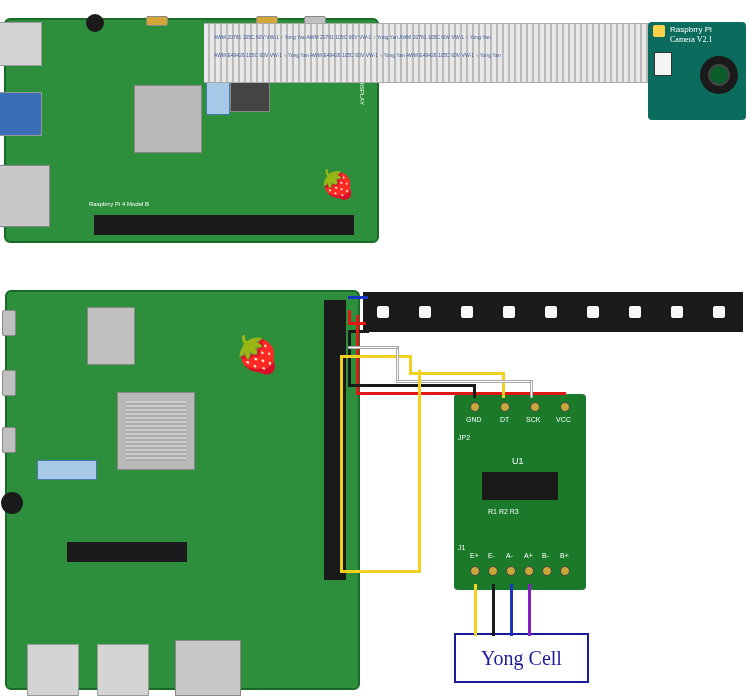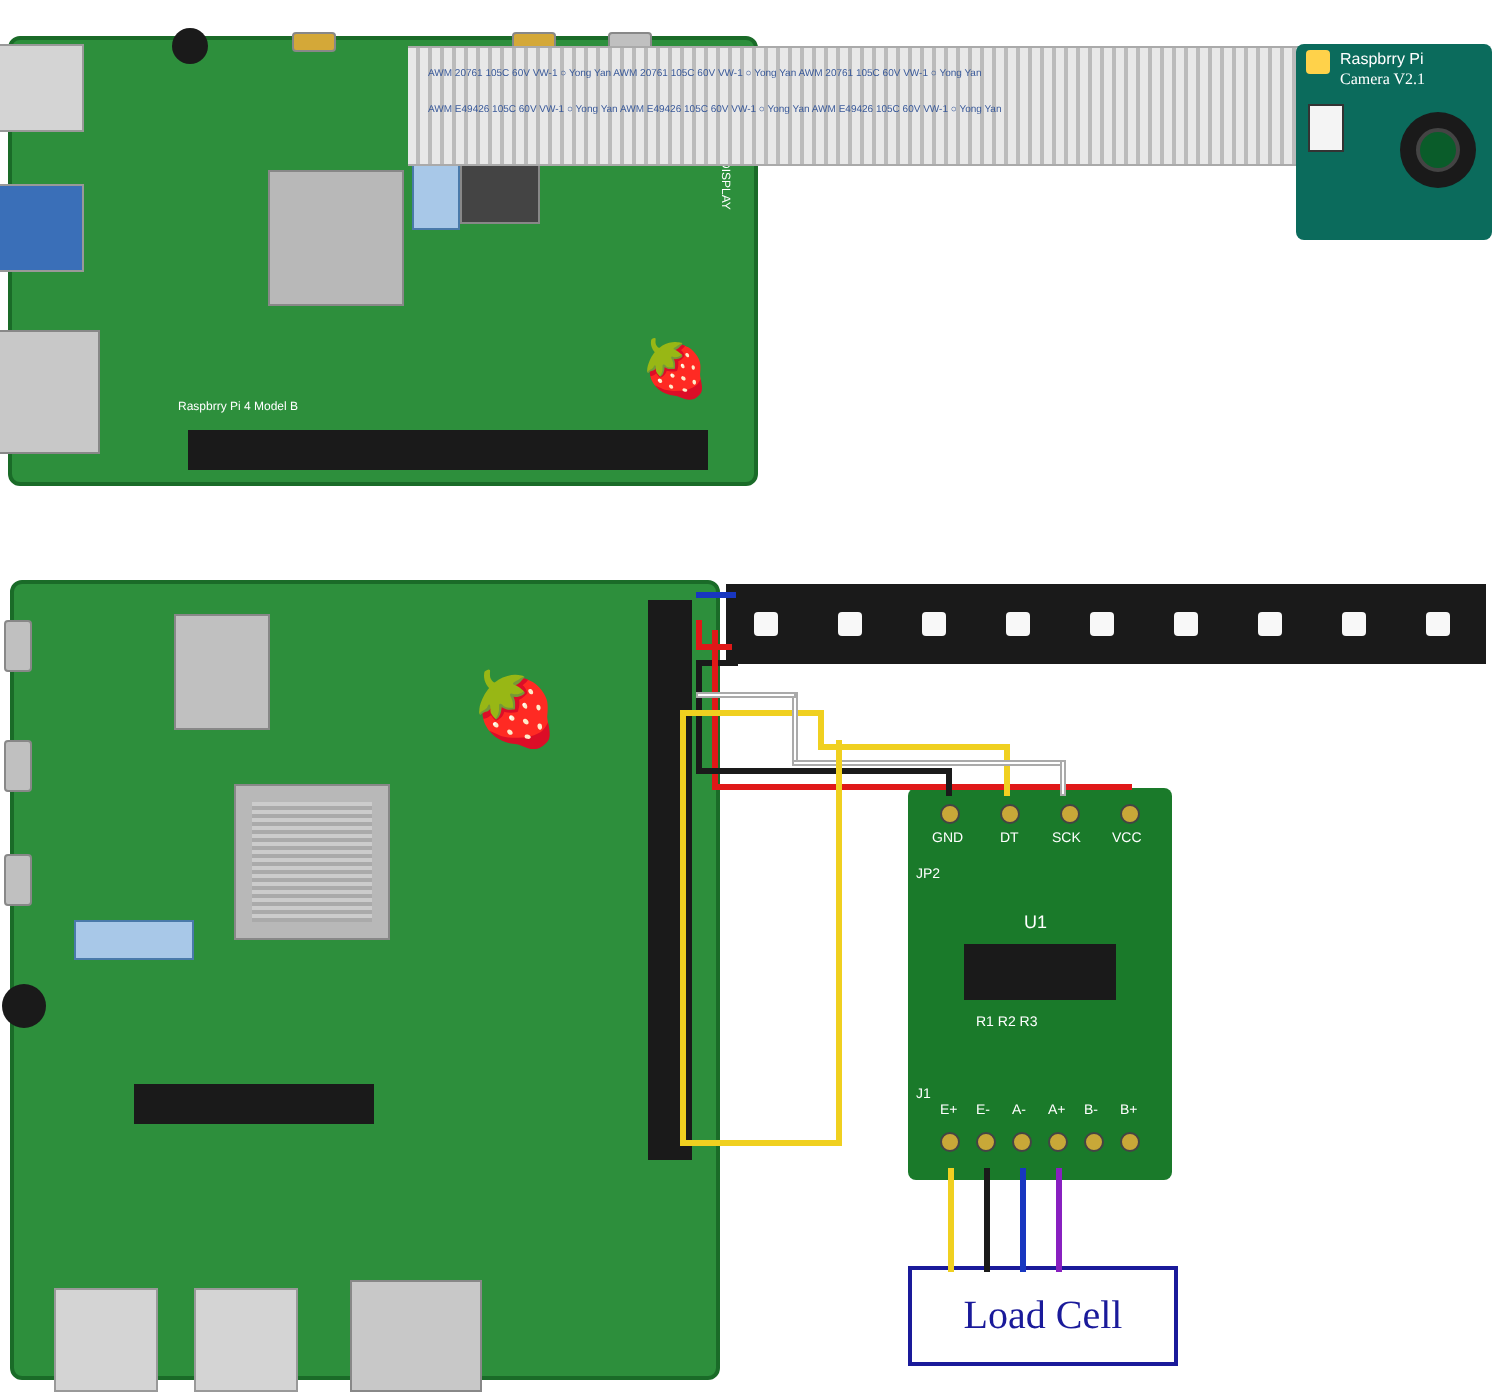--- a/index.html
+++ b/index.html
@@ -169,21 +169,21 @@
   <div class="silk-text" style="left:106px;top:158px;">B+</div>
   <div class="pad-hole" style="left:16px;top:172px;"></div>
   <div class="pad-hole" style="left:34px;top:172px;"></div>
   <div class="pad-hole" style="left:52px;top:172px;"></div>
   <div class="pad-hole" style="left:70px;top:172px;"></div>
   <div class="pad-hole" style="left:88px;top:172px;"></div>
   <div class="pad-hole" style="left:106px;top:172px;"></div>
 </div>
 
 <div class="load-cell">
-  <span>Load Cell</span>
+  <span>Yong Cell</span>
 </div>
 
 <div class="wire wire-blue" style="left:348px;top:296px;width:20px;height:3px;"></div>
 <div class="wire wire-red" style="left:348px;top:310px;width:3px;height:14px;"></div>
 <div class="wire wire-red" style="left:348px;top:322px;width:20px;height:3px;"></div>
 <div class="wire wire-black" style="left:348px;top:330px;width:20px;height:3px;"></div>
 <div class="wire wire-black" style="left:366px;top:308px;width:3px;height:25px;"></div>
 
 <div class="wire wire-red" style="left:356px;top:315px;width:3px;height:80px;"></div>
 <div class="wire wire-red" style="left:356px;top:392px;width:210px;height:3px;"></div>

